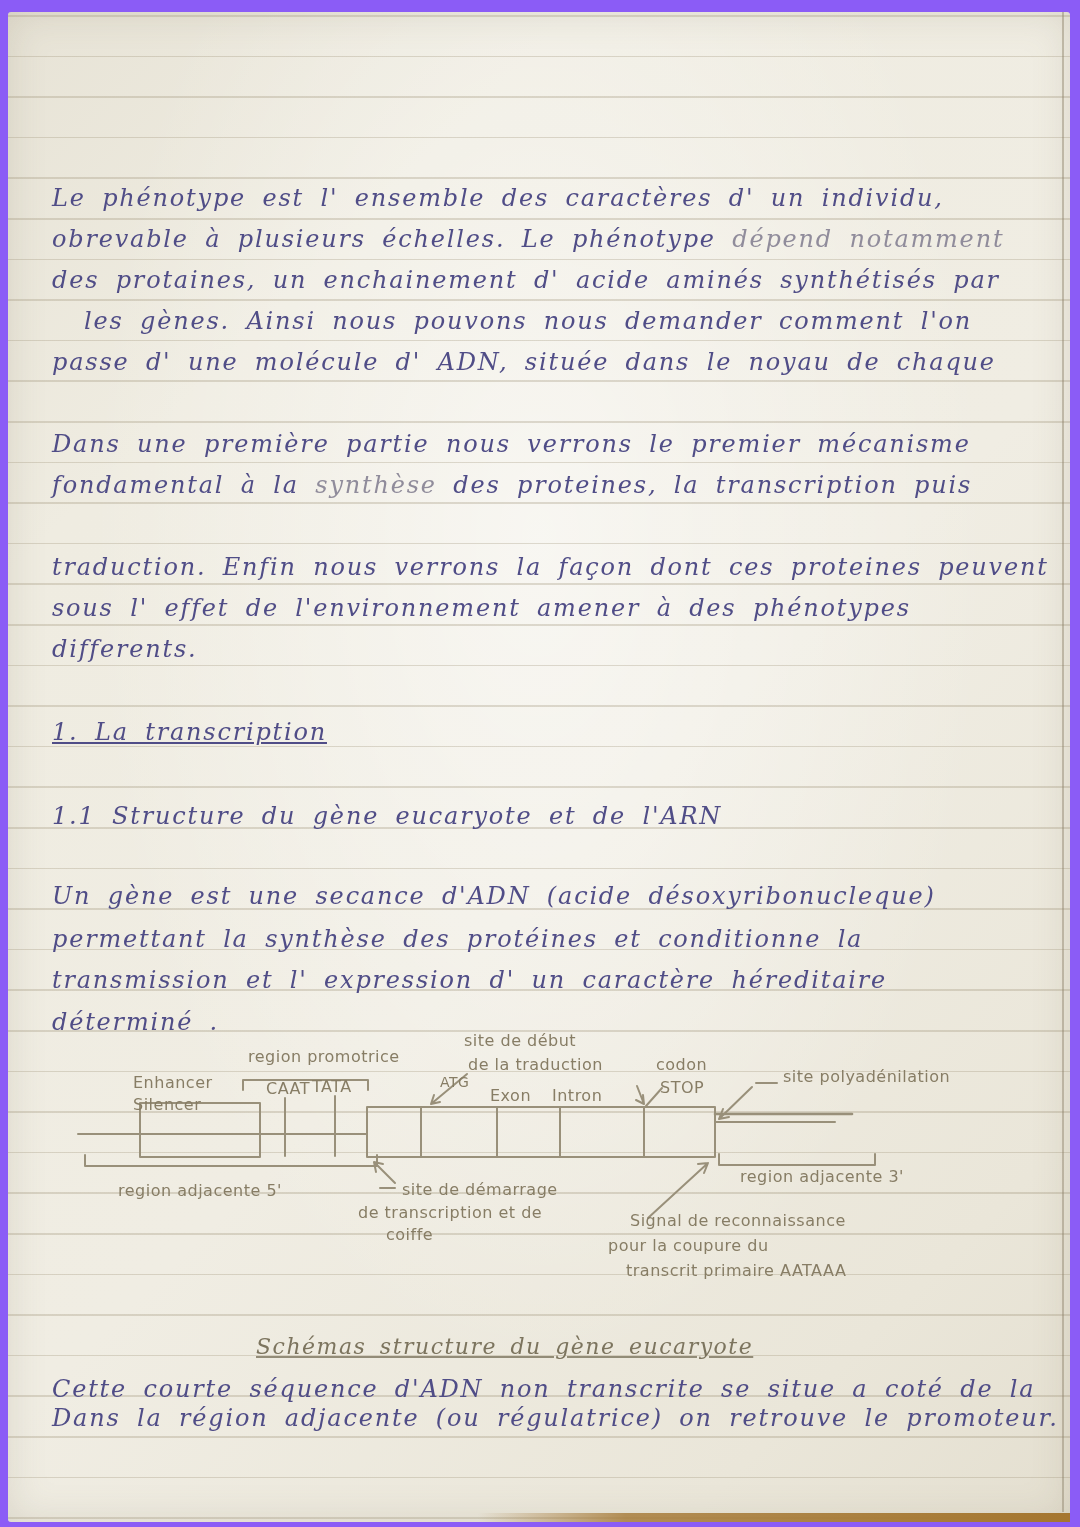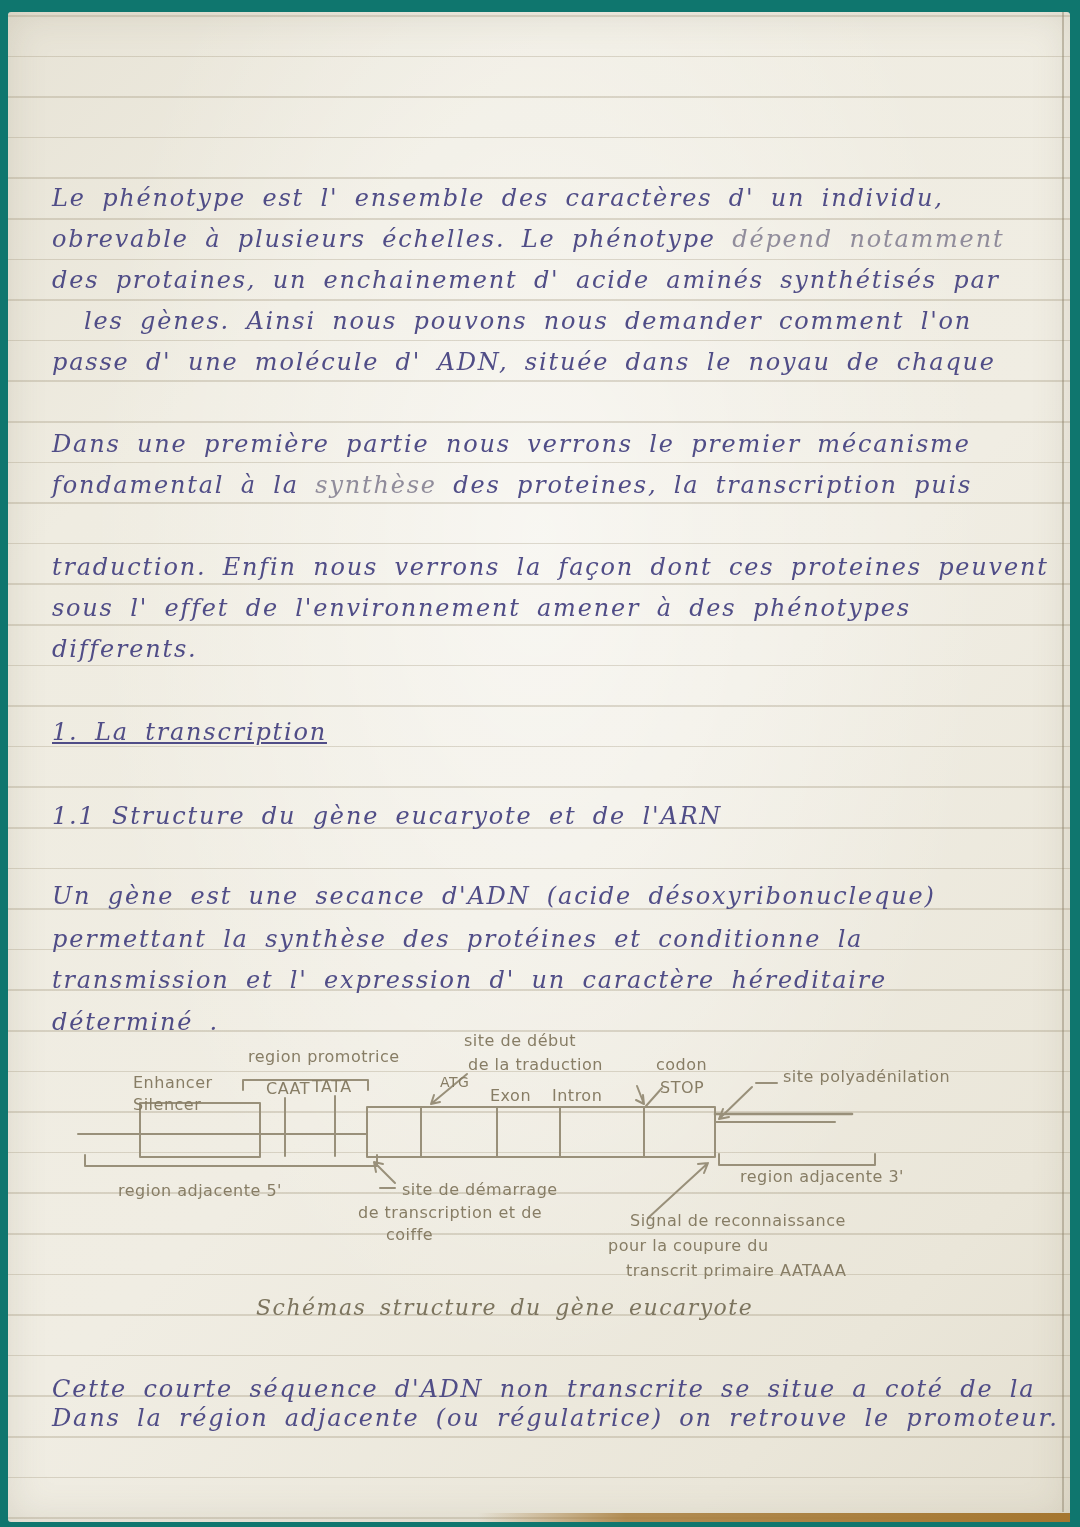--- a/index.html
+++ b/index.html
@@ -4,21 +4,21 @@
 <style>
   html,body{margin:0;padding:0;}
   body{
     width:1080px;height:1527px;position:relative;
     background:#ffffff;
     font-family:"DejaVu Serif", serif;
     overflow:hidden;
   }
   .photo{
     position:absolute;left:0;top:0;width:1080px;height:1527px;
-    background:#0f766e;
+    background:#8b5cf6;
   }
   .paper{
     position:absolute;left:8px;top:12px;right:10px;bottom:5px;
     background:
       radial-gradient(ellipse at 50% 35%, rgba(255,255,255,0.55), rgba(255,255,255,0) 60%),
       linear-gradient(135deg,#e7e3d6 0%, #efece1 22%, #f0ede3 55%, #eae6d9 85%, #e4dfd0 100%);
     box-shadow: inset 0 0 38px rgba(120,110,85,0.18);
     border-radius:3px;
   }
   .ruled{
@@ -43,22 +43,23 @@
   .hl{
     position:absolute;left:44px;white-space:nowrap;
     font:italic 24px "DejaVu Serif", serif;
     color:#504d87;
     letter-spacing:1.8px; word-spacing:7px;
   }
   .faded{color:#908c9b;}
   .caption{
     font:italic 22px "DejaVu Serif", serif;
     color:#7c745e;
+    text-decoration:underline;
     text-decoration-color:rgba(124,116,94,0.8);
-    letter-spacing:1.5px; word-spacing:5px;
+    letter-spacing:1.5px; word-spacing:5px;margin-top:39px;
   }
   svg text{
     font-family:"DejaVu Sans", sans-serif;
     font-size:16px;
     fill:#877d65;
     letter-spacing:0.5px;
   }
   svg .small{font-size:14px;}
   svg path, svg rect, svg line{
     stroke:#99907a; stroke-width:2; fill:none; stroke-linecap:round; stroke-linejoin:round;

